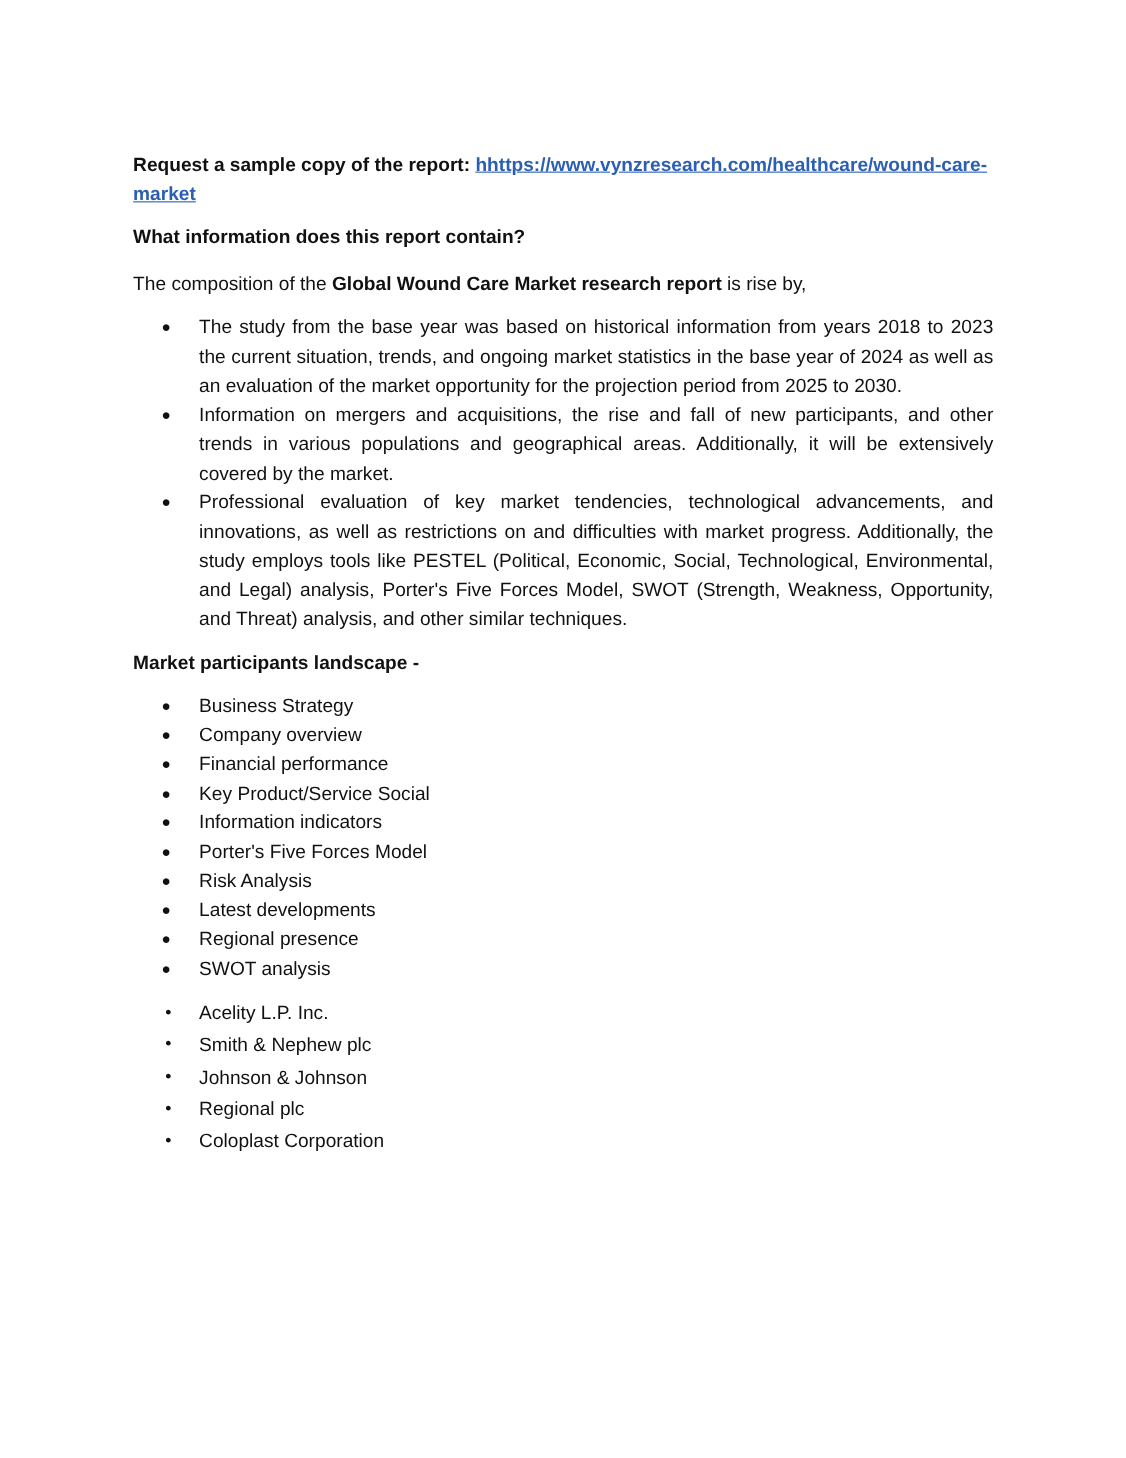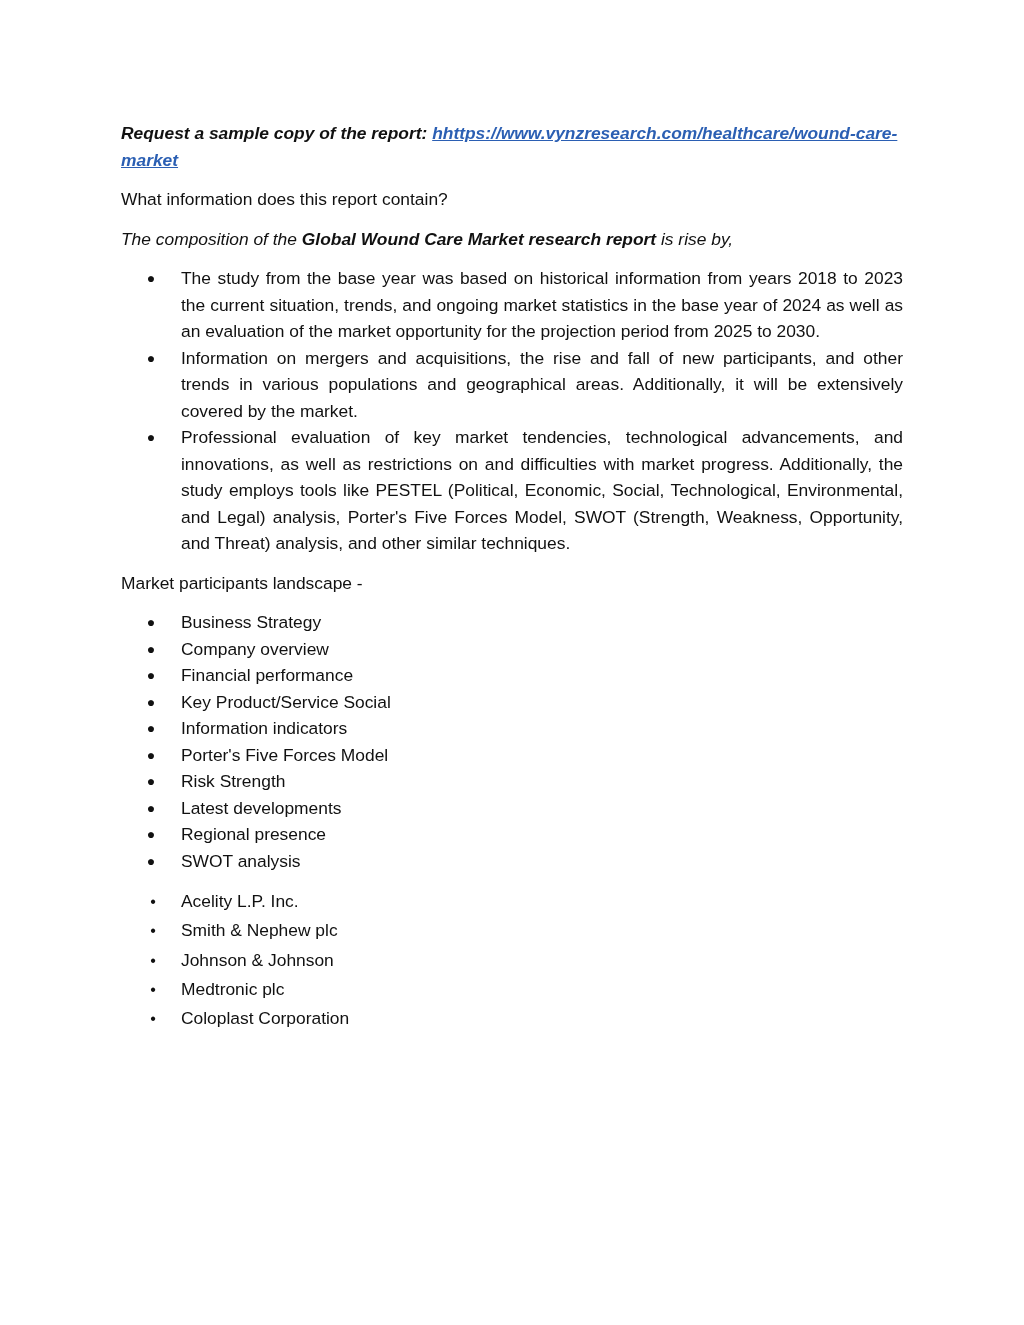--- a/index.html
+++ b/index.html
@@ -17,26 +17,25 @@
     }
     .page {
       position: absolute;
       left: 121px;
       top: 120px;
       width: 782px;
       font-size: 17.4px;
       line-height: 26.5px;
     }
     .para {
-      margin: 0 0 13px 0;
+      margin: 16px 0 13px 0;
       text-align: justify;
-      font-style: italic;
     }
     .heading {
-      font-weight: normal;
+      font-weight: bold;
       margin: 0 0 13px 0;
     }
     .link {
       color: #2b5fb3;
       text-decoration: underline;
       font-weight: bold;
       cursor: pointer;
     }
     ul.bullets {
       list-style: none;
@@ -102,28 +101,28 @@
   <p class="heading">Market participants landscape -</p>
 
 
   <ul class="bullets compact">
     <li><span class="dot">●</span><span>Business Strategy</span></li>
     <li><span class="dot">●</span><span>Company overview</span></li>
     <li><span class="dot">●</span><span>Financial performance</span></li>
     <li><span class="dot">●</span><span>Key Product/Service Social</span></li>
     <li><span class="dot">●</span><span>Information indicators</span></li>
     <li><span class="dot">●</span><span>Porter's Five Forces Model</span></li>
-    <li><span class="dot">●</span><span>Risk Strength</span></li>
+    <li><span class="dot">●</span><span>Risk Analysis</span></li>
     <li><span class="dot">●</span><span>Latest developments</span></li>
     <li><span class="dot">●</span><span>Regional presence</span></li>
     <li><span class="dot">●</span><span>SWOT analysis</span></li>
   </ul>
 
 
   <ul class="bullets players">
     <li><span class="dot">•</span><span>Acelity L.P. Inc.</span></li>
     <li><span class="dot">•</span><span>Smith &amp; Nephew plc</span></li>
     <li><span class="dot">•</span><span>Johnson &amp; Johnson</span></li>
-    <li><span class="dot">•</span><span>Medtronic plc</span></li>
+    <li><span class="dot">•</span><span>Regional plc</span></li>
     <li><span class="dot">•</span><span>Coloplast Corporation</span></li>
   </ul>
 
 </div>
 
 </body></html>

